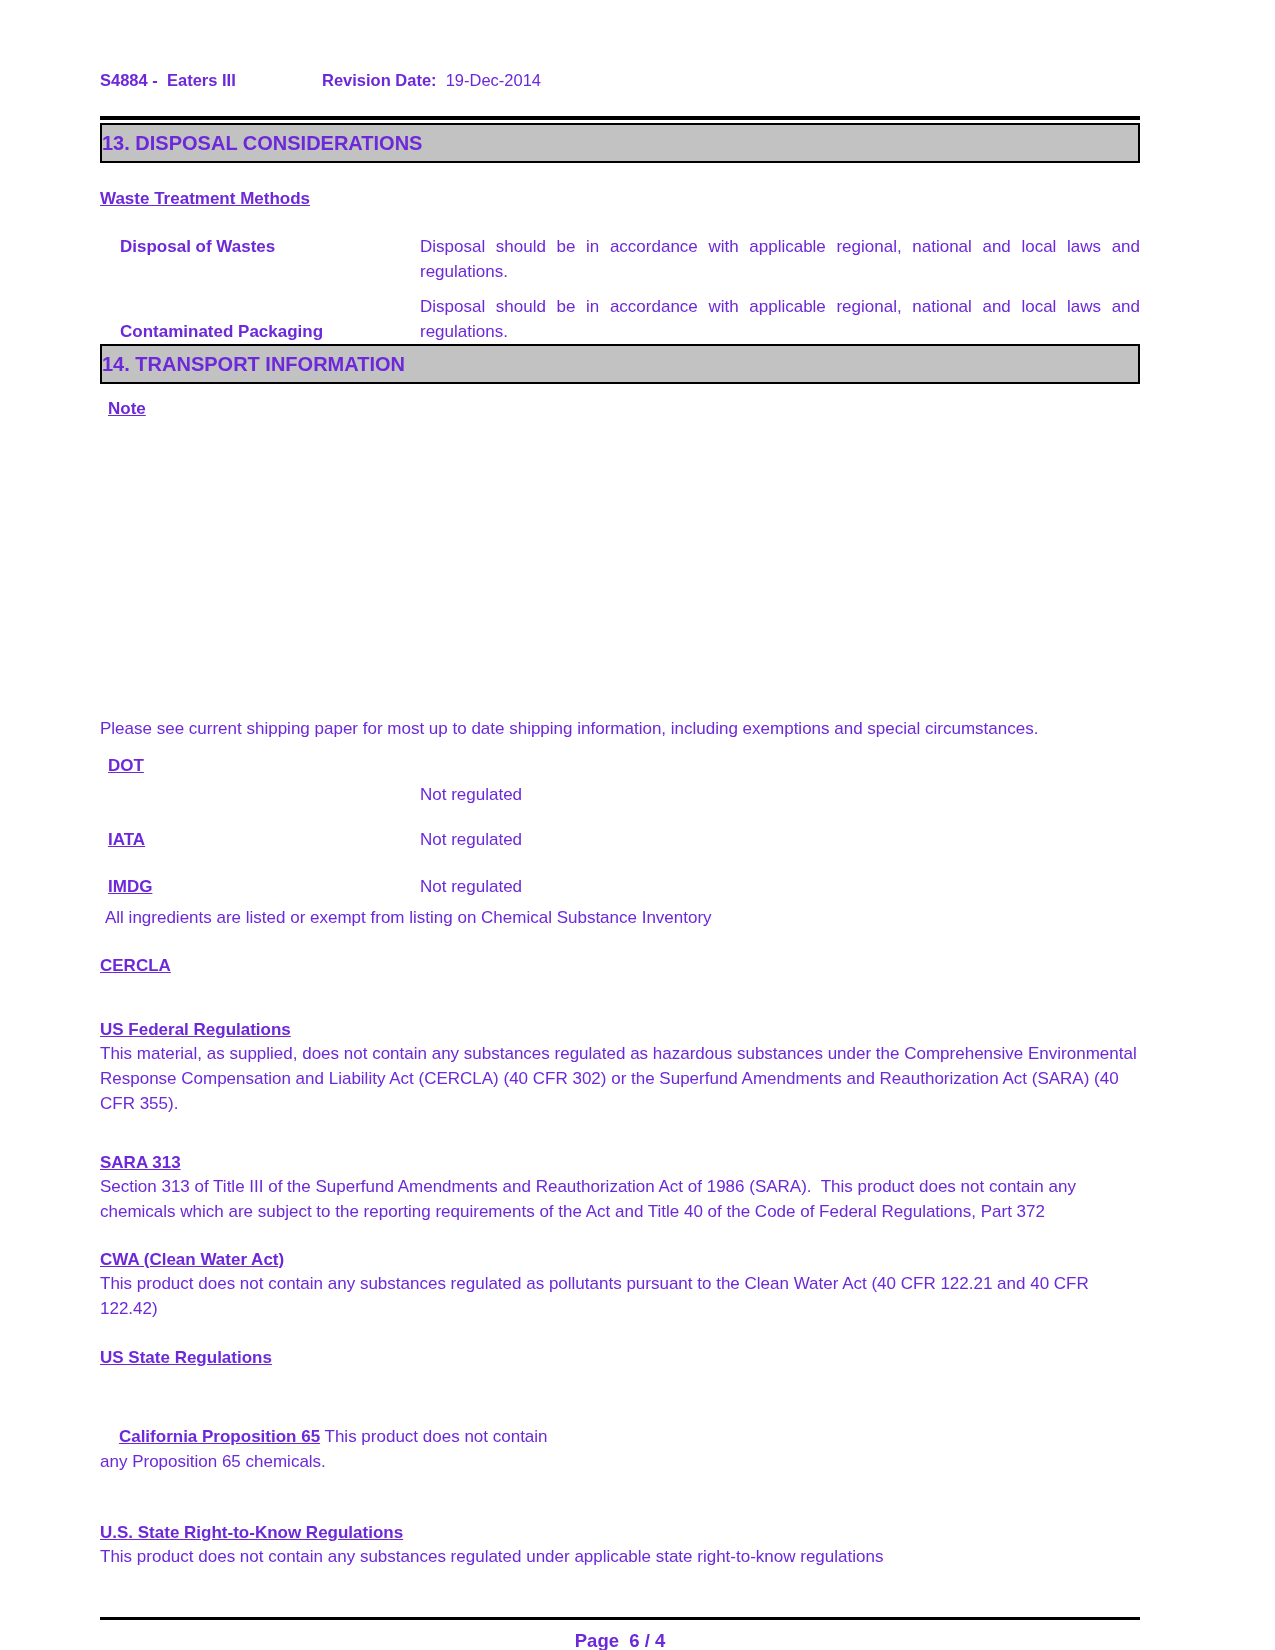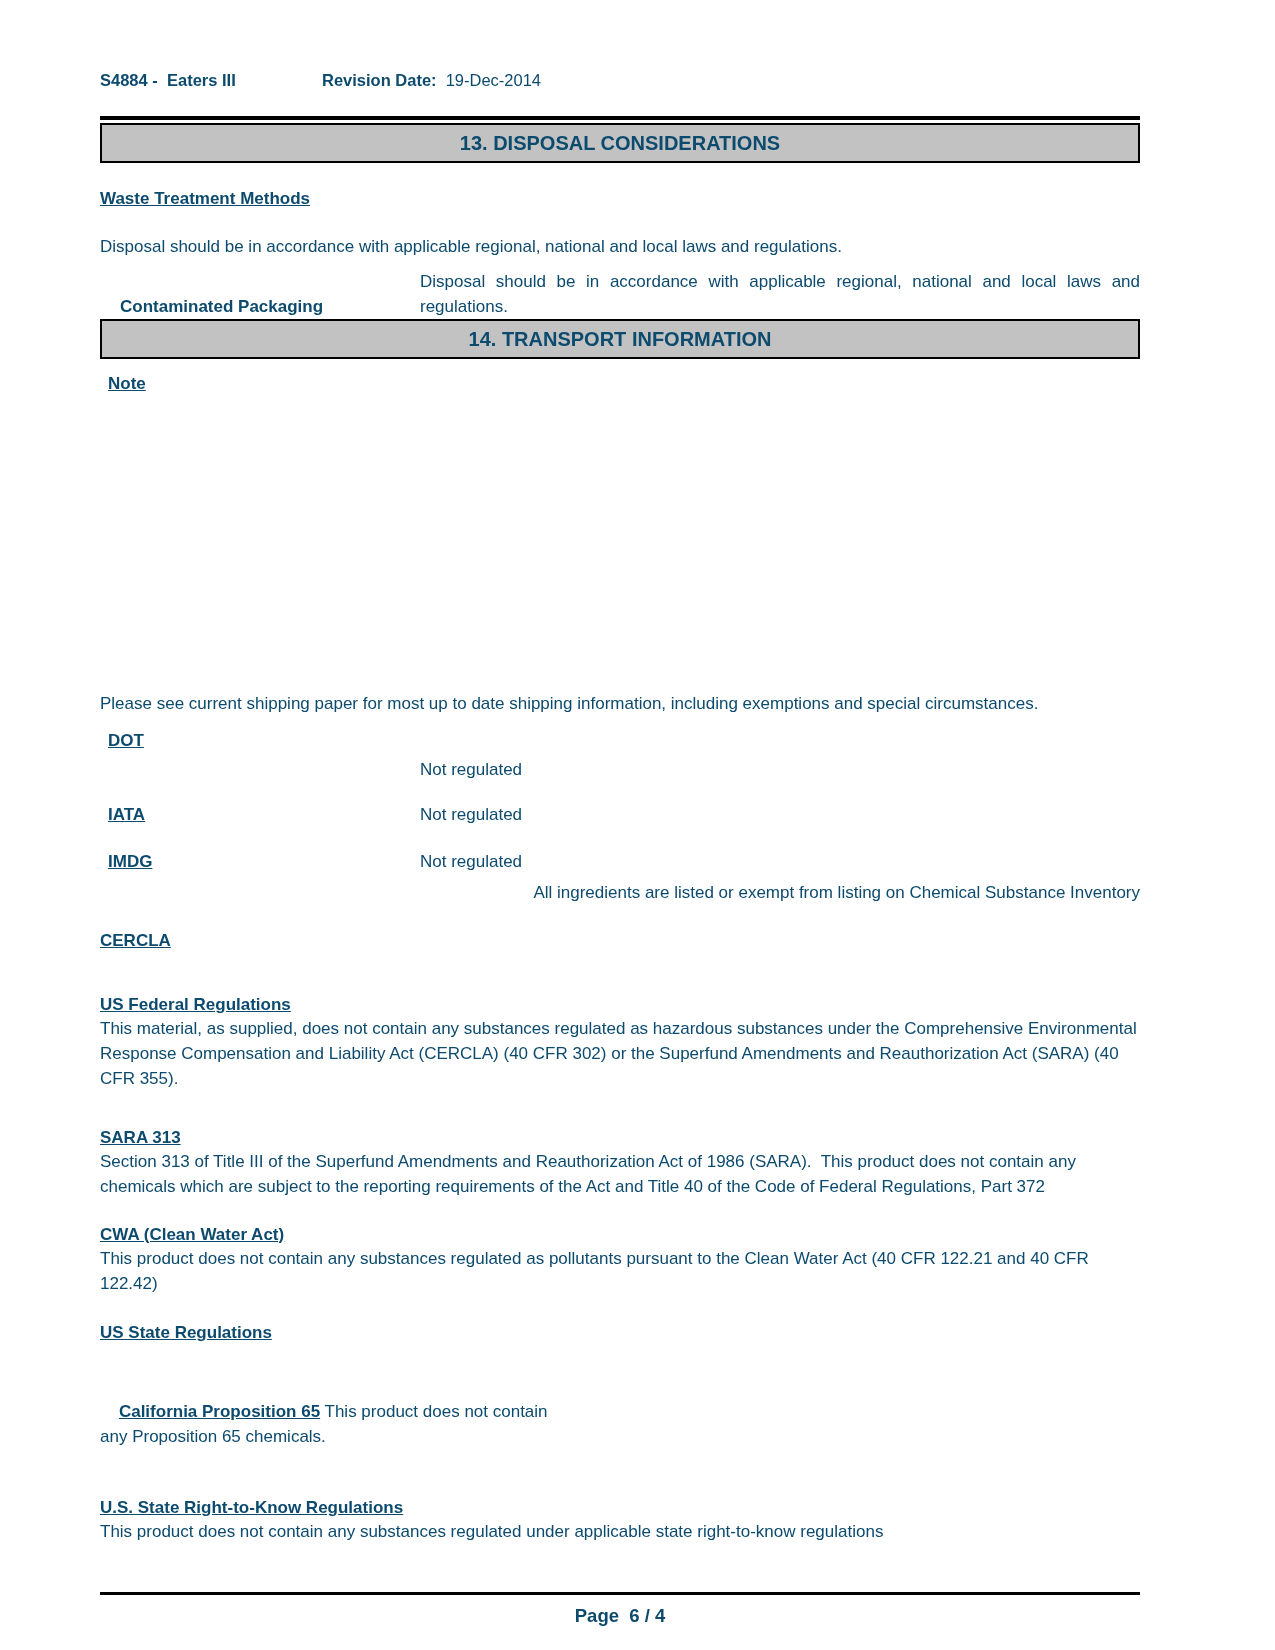--- a/index.html
+++ b/index.html
@@ -1,49 +1,49 @@
 <!DOCTYPE html>
 <html><head>
 <meta charset="utf-8">
 <style>
   * { margin:0; padding:0; box-sizing:border-box; }
   html,body { background:#e8e8e8; }
   .page {
-    width:1275px; height:1650px; margin:0 auto; background:#ffffff; color:#0c4a6e;
+    width:1275px; height:1650px; margin:0 auto; background:#ffffff; color:#6d28d9;
     font-family:"Liberation Sans","DejaVu Sans",sans-serif;
     font-size:17px; line-height:25px;
     padding:0 135px 12px 100px;
     overflow:hidden; position:relative;
   }
   .pre { white-space:pre-wrap; }
   
   .hdr { display:flex; padding-top:70px; line-height:20px; font-size:16.5px; font-weight:bold; }
   .hdr-product { width:222px; }
   .hdr-rev-val { font-weight:normal; margin-left:9px; }
   
   .rule-heavy { height:4px; background:#000; margin-top:26px; }
   .secbox {
     height:40px; background:#c2c2c2; border:2px solid #000;
-    display:flex; align-items:center; justify-content:center;
+    display:flex; align-items:center; justify-content:flex-start;
     font-weight:bold; font-size:20px; line-height:20px;
   }
   .secbox-15 { height:44px; }
   
   .h { font-weight:bold; text-decoration:underline; }
   .hline { line-height:22px; height:22px; }
   
   .row { display:flex; }
   .row-bottom { align-items:flex-end; }
   .lbl { width:320px; flex:0 0 320px; padding-left:20px; font-weight:bold; }
   .lbl-t { width:320px; flex:0 0 320px; padding-left:8px; }
   .val { flex:1; text-align:justify; white-space:pre-wrap; }
   .val-plain { flex:1; white-space:pre-wrap; }
   .indent-val { margin-left:320px; }
   .para { white-space:pre-wrap; }
-  .intl-text { padding-left:5px;text-align:right; }
+  .intl-text { padding-left:5px; }
   .prop65 { max-width:462px; white-space:pre-wrap; }
   
   .foot-rule { height:3px; background:#000; margin-top:48px; }
   .foot { text-align:center; font-weight:bold; font-size:18.5px; margin-top:8px; white-space:pre-wrap; }
 </style>
 </head>
 <body>
 
 <div class="page">
 
@@ -57,20 +57,21 @@
   <div class="rule-heavy"></div>
   <div class="secbox" style="margin-top:3px;">
     <span>13. DISPOSAL CONSIDERATIONS</span>
   </div>
 
   <div class="hline" style="margin-top:25px;">
     <span class="h">Waste Treatment Methods</span>
   </div>
 
   <div class="row" style="margin-top:24px;">
+    <div class="lbl">Disposal of Wastes</div>
     <div class="val">Disposal should be in accordance with applicable regional, national and local laws and regulations.</div>
   </div>
 
   <div class="row row-bottom" style="margin-top:10px;">
     <div class="lbl">Contaminated Packaging</div>
     <div class="val">Disposal should be in accordance with applicable regional, national and local laws and regulations.</div>
   </div>
 
   <div class="secbox" style="">
     <span>14. TRANSPORT INFORMATION</span>

